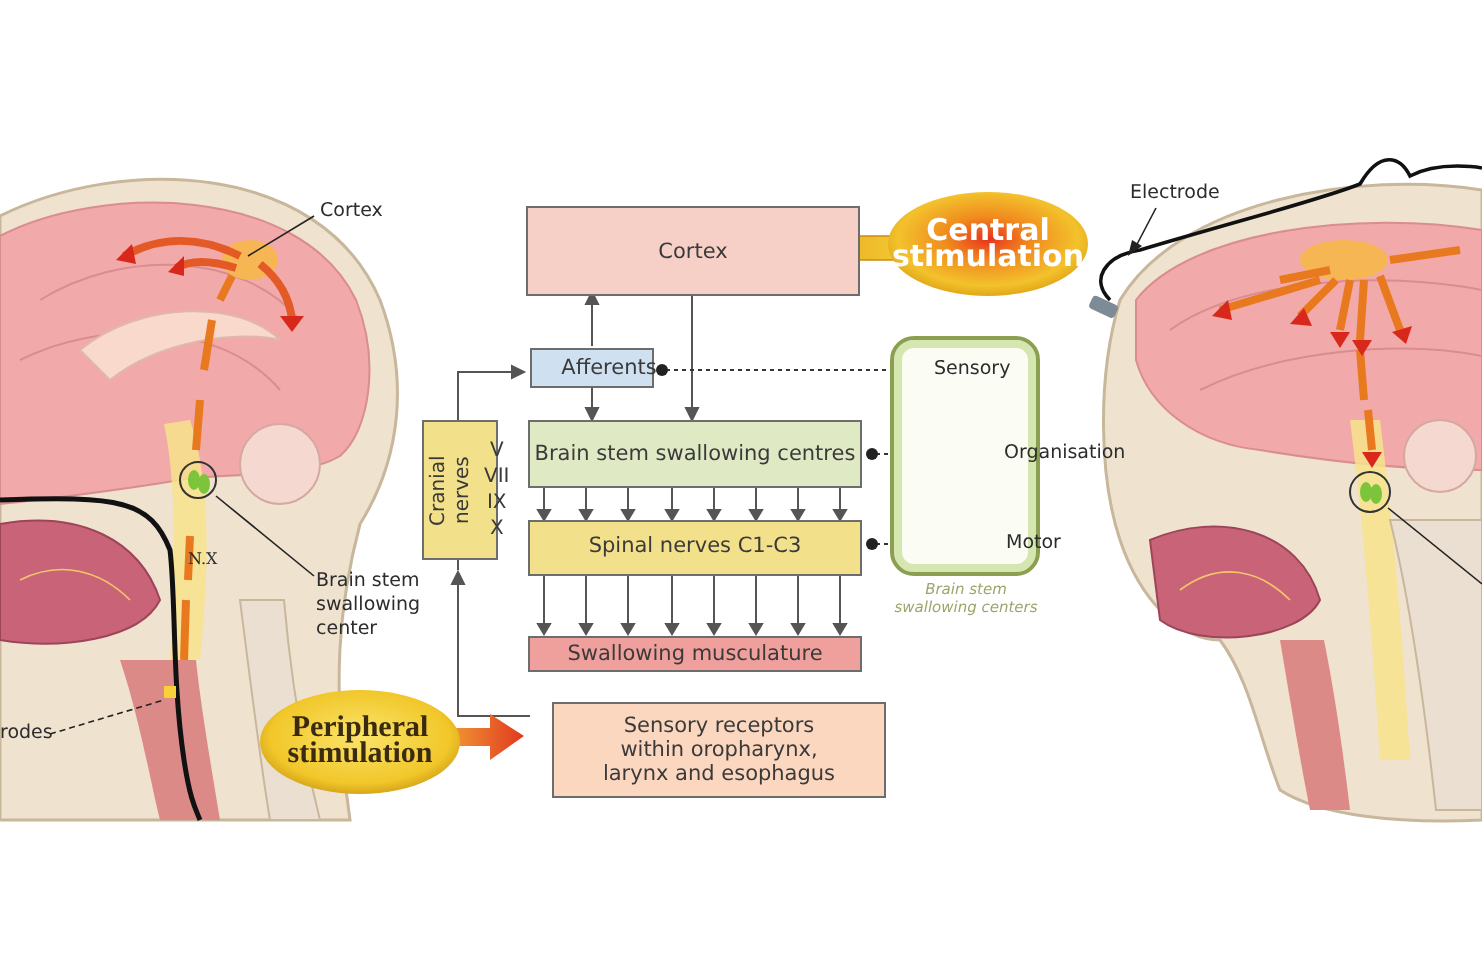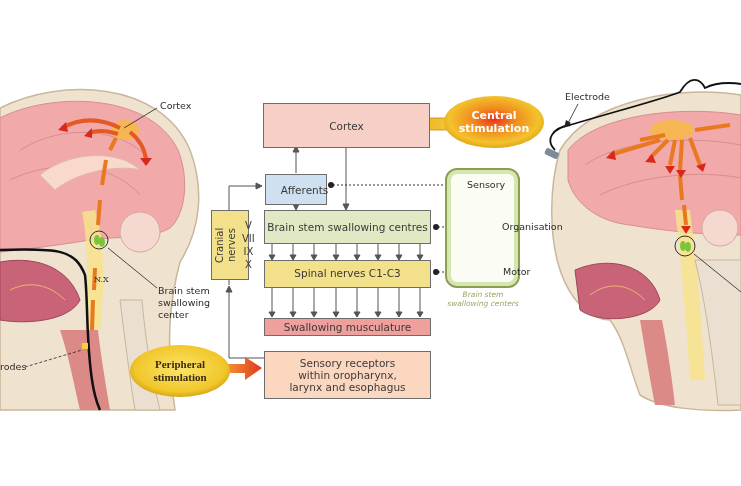--- a/index.html
+++ b/index.html
@@ -1,21 +1,21 @@
 <!DOCTYPE html>
 <html><head>
 <meta charset="utf-8">
 <style>
   html,body{margin:0;padding:0;background:#ffffff;}
   body{width:741px;height:486px;position:relative;overflow:hidden;font-family:"DejaVu Sans",sans-serif;}
   .abs{position:absolute;}
   svg{position:absolute;left:0;top:0;}
   .box{position:absolute;box-sizing:border-box;border:1px solid #6d6d6d;display:flex;align-items:center;justify-content:center;text-align:center;color:#3a3a3a;font-size:10.5px;line-height:12px;}
   .lbl{position:absolute;font-size:9.5px;color:#2c2c2c;white-space:nowrap;}
-  .oval{position:absolute;border-radius:50%;display:flex;align-items:center;justify-content:center;text-align:center;font-weight:bold;font-size:11px;line-height:13px;}
+  .oval{position:absolute;border-radius:50%;display:flex;align-items:center;justify-content:center;text-align:center;font-weight:bold;font-size:15px;line-height:13px;}
 </style>
 </head>
 <body>
 
 <svg width="741" height="486" viewBox="0 0 741 486">
   <defs>
     <radialGradient id="gOval" cx="50%" cy="45%" r="60%">
       <stop offset="0%" stop-color="#e8321e"></stop>
       <stop offset="35%" stop-color="#f08a1e"></stop>
       <stop offset="75%" stop-color="#f3c22c"></stop>
@@ -166,33 +166,33 @@
 
   <ellipse cx="494" cy="122" rx="50" ry="26" fill="url(#gOval)"></ellipse>
   <ellipse cx="180" cy="371" rx="50" ry="26" fill="url(#gOvalP)"></ellipse>
 </svg>
 
 <div class="abs" style="left:445px;top:168px;width:75px;height:120px;border:2px solid #8aa050;border-radius:12px;box-sizing:border-box;background:#fbfdf4;box-shadow:inset 0 0 0 4px #d6e6b0;"></div>
 
 <div class="box" style="left:263px;top:103px;width:167px;height:45px;background:#f6cfc6;">
   <span>Cortex</span>
 </div>
-<div class="box" style="left:265px;top:174px;width:62px;height:31px;background:#cfe0f0;padding-left:17px;">
+<div class="box" style="left:265px;top:174px;width:62px;height:20px;background:#cfe0f0;padding-left:17px;">
   <span>Afferents</span>
 </div>
 <div class="box" style="left:264px;top:210px;width:167px;height:34px;background:#dfe9c4;">
   <span>Brain stem swallowing centres</span>
 </div>
 <div class="box" style="left:264px;top:260px;width:167px;height:28px;background:#f3e08a;flex-direction:column;line-height:11.5px;">
   <span>Spinal nerves C1-C3</span>
 </div>
 <div class="box" style="left:264px;top:318px;width:167px;height:18px;background:#ef9f9c;">
   <span>Swallowing musculature</span>
 </div>
-<div class="box" style="left:264px;top:351px;width:167px;height:48px;background:#fcd7c0;flex-direction:column;line-height:12px;">
+<div class="box" style="left:276px;top:351px;width:167px;height:48px;background:#fcd7c0;flex-direction:column;line-height:12px;">
   <span>Sensory receptors</span>
   <span>within oropharynx,</span>
   <span>larynx and esophagus</span>
 </div>
 
 <div class="box" style="left:211px;top:210px;width:38px;height:70px;background:#f3e08a;justify-content:flex-start;">
   <span style="writing-mode:vertical-rl;transform:rotate(180deg);font-size:10px;margin-left:2px;">Cranial nerves</span>
   <span style="display:flex;flex-direction:column;font-size:10px;line-height:13px;margin-left:4px;">
     <span>V</span>
     <span>VII</span>

